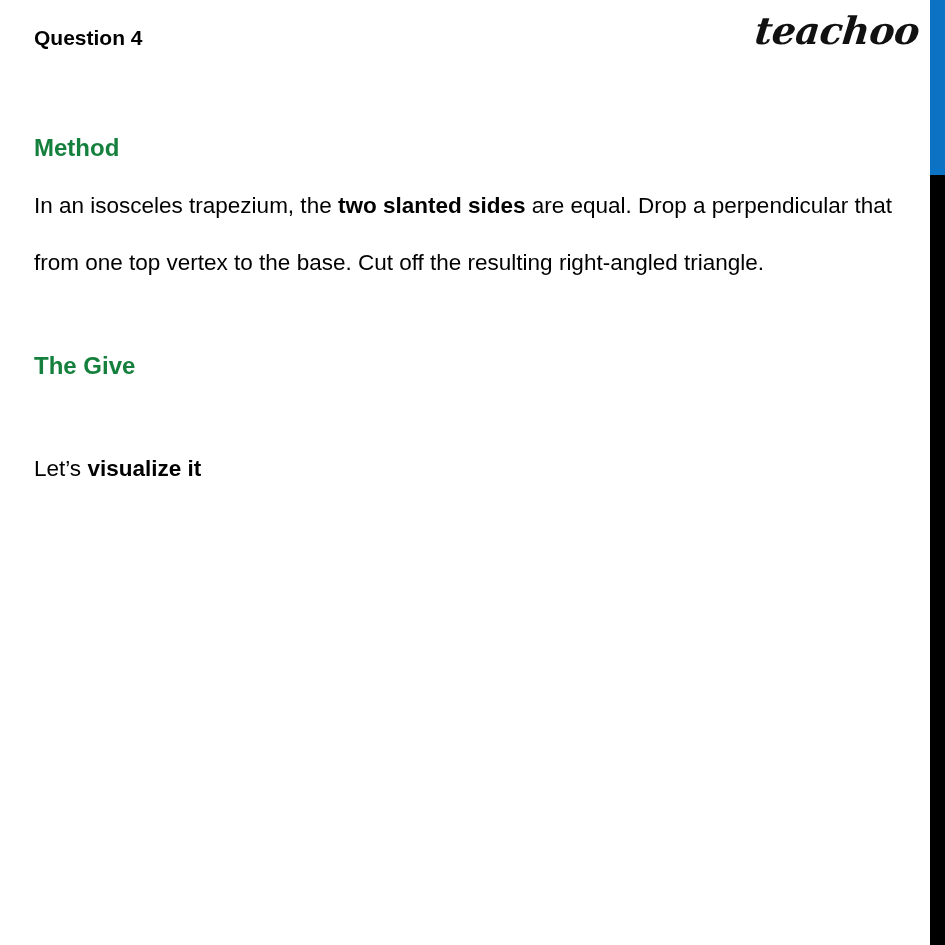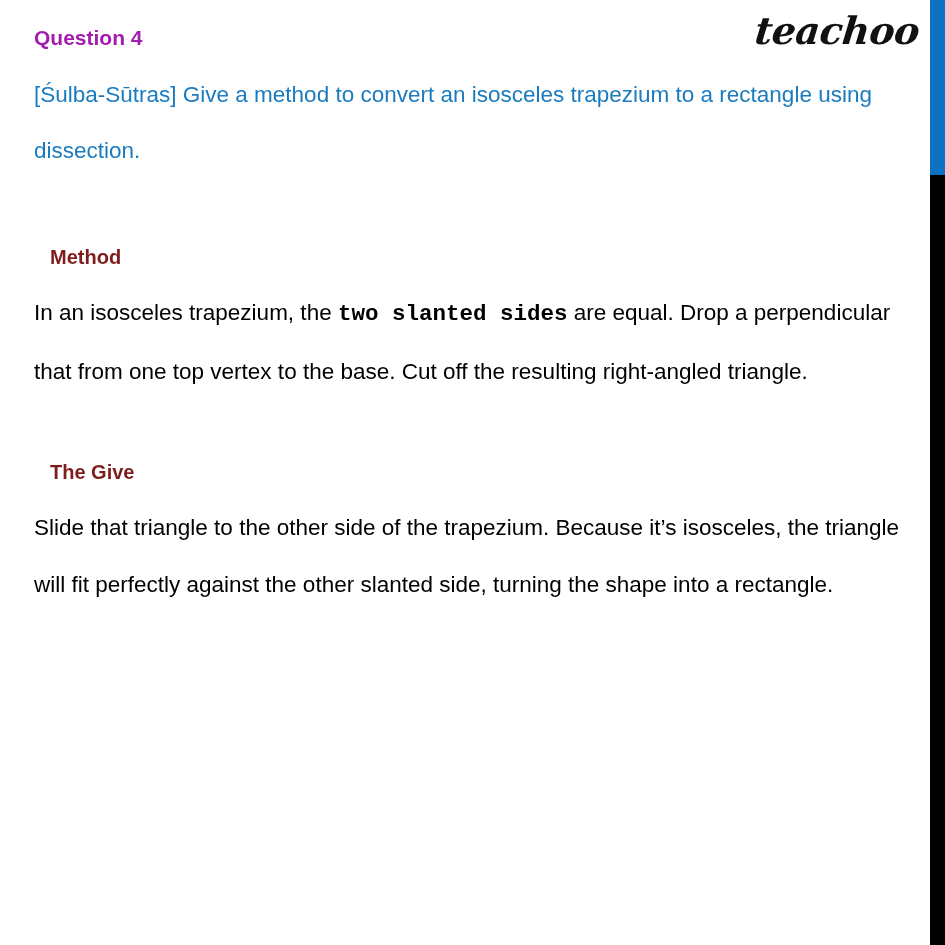--- a/index.html
+++ b/index.html
@@ -70,55 +70,55 @@
   #content {
     position: absolute;
     left: 34px;
     top: 24px;
     width: 880px;
   }
 
   .q-title {
     font-size: 21px;
     font-weight: 700;
-    color: #a21caf;
+    color: #000000;
     line-height: 1.3;
     margin: 0 0 16px 0;
   }
 
   .q-body {
     font-size: 22.5px;
     font-weight: 400;
     color: #1B7BBF;
     line-height: 56px;
     margin: 0;
     max-width: 882px;
   }
 
   .spacer-lg { height: 66px; }
   .spacer-md { height: 60px; }
 
   .sec-head {
-    font-size: 20px;
+    font-size: 24px;
     font-weight: 700;
-    color: #7f1d1d;
+    color: #15803d;
     line-height: 1.25;
-    margin: 0 0 14px 16px;
+    margin: 0 0 14px 0;
   }
 
   .para {
     font-size: 22.5px;
     font-weight: 400;
     color: #000000;
     line-height: 57px;
     margin: 0;
     max-width: 880px;
   }
 
-  .para b, .tail b { font-weight: 700; font-family: Liberation Mono, monospace; }
+  .para b, .tail b { font-weight: 700; }
 
   .tail {
     font-size: 22.5px;
     font-weight: 400;
     color: #000000;
     line-height: 1.2;
     margin: 0;
   }
 </style>
 </head>
@@ -130,35 +130,34 @@
 
   <div id="edge-strip">
     <div class="strip-top"></div>
     <div class="strip-bottom"></div>
   </div>
 
   <div id="content">
 
     <h1 class="q-title">Question 4</h1>
 
-    <p class="q-body">[Śulba-Sūtras] Give a method to convert an isosceles trapezium to a rectangle using dissection.</p>
 
     <div class="spacer-lg"></div>
 
     <h2 class="sec-head">Method</h2>
 
     <p class="para">
       <span>In an isosceles trapezium, the </span><b>two slanted sides</b><span> are equal. Drop a perpendicular that from one top vertex to the base. Cut off the resulting right-angled triangle.</span>
     </p>
 
     <div class="spacer-md"></div>
 
     <h2 class="sec-head">The Give</h2>
 
-    <p class="para">
-      <span>Slide that triangle to the other side of the trapezium. Because it’s isosceles, the triangle will fit perfectly against the other slanted side, turning the shape into a rectangle.</span>
-    </p>
 
     <div class="spacer-md"></div>
 
+    <p class="tail">
+      <span>Let’s </span><b>visualize it</b>
+    </p>
 
   </div>
 </div>
 
 </body></html>

